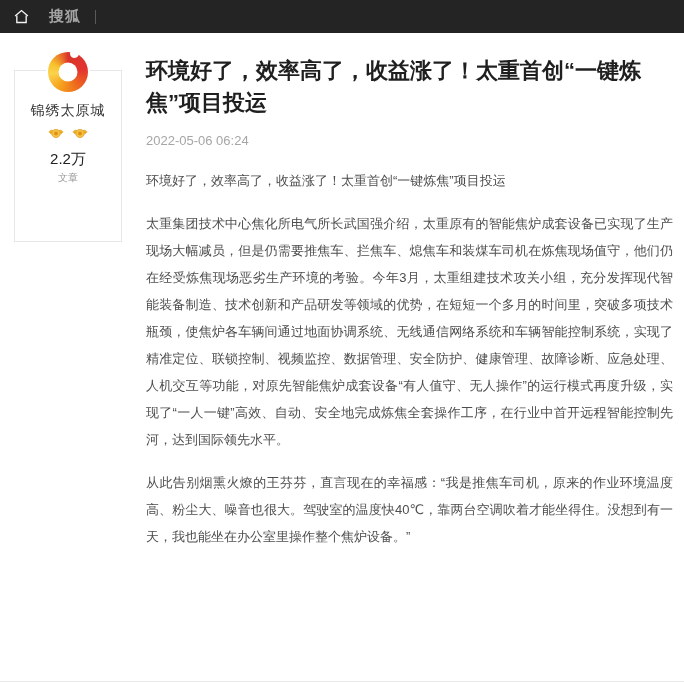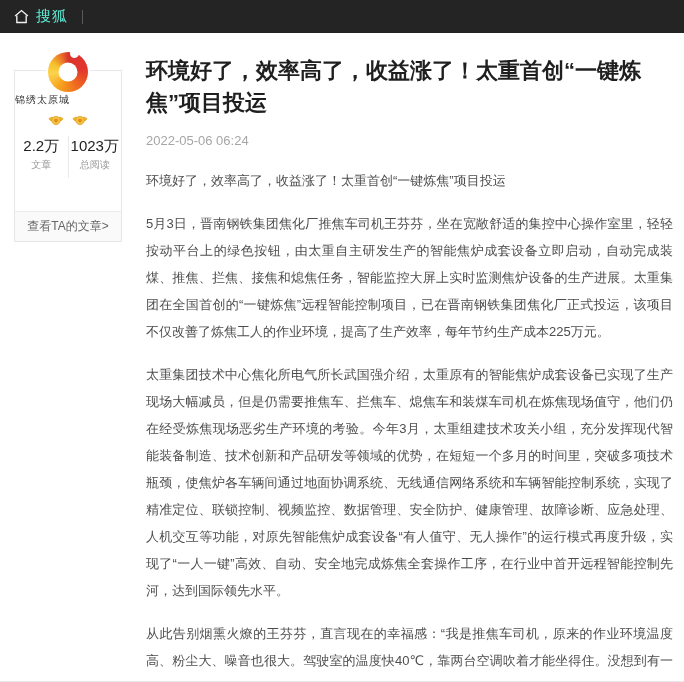--- a/index.html
+++ b/index.html
@@ -9,21 +9,21 @@
     position:relative; width:684px; height:682px; margin:0 auto;
     background:#ffffff; overflow:hidden; border-bottom:1px solid #e9e9e9;
   }
   
   .topbar {
     position:absolute; left:0; top:0; width:684px; height:33px;
     background:#242424; display:flex; align-items:center; padding-left:13px;
   }
   .home-ic { width:17px; height:17px; display:block; }
   .brand {
-    color:#5eead4; font-size:15px; font-weight:normal; margin-left:6px; letter-spacing:1px;
+    color:#a3a3a3; font-size:15px; font-weight:bold; margin-left:19px; letter-spacing:1px;
   }
   .topbar-divider {
     width:1px; height:14px; background:#5a5a5a; margin-left:14px;
   }
   
   .card {
     position:absolute; left:14px; top:70px; width:108px; height:172px;
     border:1px solid #e7e7e7; background:#ffffff;
   }
   .avatar {
@@ -40,21 +40,21 @@
   }
   .avatar-ring::before {
     content:""; position:absolute; left:50%; top:50%; transform:translate(-50%,-50%);
     width:19px; height:19px; border-radius:50%; background:#ffffff;
   }
   .avatar-ring::after {
     content:""; position:absolute; left:55%; top:-3px; width:9px; height:9px;
     border-radius:50%; background:#ffffff; transform:rotate(20deg);
   }
   .card-name {
-    margin-top:22px; font-size:10px; color:#333333;
+    margin-top:31px; text-align:center; font-size:14px; color:#333333;
     letter-spacing:1px;
   }
   .card-badges {
     margin-top:7px; display:flex; justify-content:center; gap:8px; height:13px;
   }
   .medal { width:16px; height:13px; display:block; }
   .card-stats {
     margin-top:9px; display:flex; align-items:stretch; height:42px;
   }
   .stat { flex:1; text-align:center; }
@@ -118,30 +118,24 @@
         <path d="M19 6 Q16 2 12 5 L12 9 Q16 10 19 6 Z" fill="#f0b429" stroke="#d89a2b" stroke-width="0.6"></path>
         <circle cx="10" cy="8" r="5.2" fill="#f6c244" stroke="#d89a2b" stroke-width="0.8"></circle>
         <circle cx="10" cy="8" r="2.4" fill="#e09112"></circle>
       </svg>
     </div>
     <div class="card-stats">
       <div class="stat">
         <div class="stat-value">2.2万</div>
         <div class="stat-label">文章</div>
       </div>
-      <div class="stat">
-        <div class="stat-value">1023万</div>
-        <div class="stat-label">总阅读</div>
-      </div>
     </div>
-    <div class="card-foot">查看TA的文章&gt;</div>
   </div>
 
   <div class="article">
     <h1 class="title">环境好了，效率高了，收益涨了！太重首创“一键炼焦”项目投运</h1>
     <div class="date">2022-05-06 06:24</div>
     <p class="summary">环境好了，效率高了，收益涨了！太重首创“一键炼焦”项目投运</p>
-    <p class="para">5月3日，晋南钢铁集团焦化厂推焦车司机王芬芬，坐在宽敞舒适的集控中心操作室里，轻轻按动平台上的绿色按钮，由太重自主研发生产的智能焦炉成套设备立即启动，自动完成装煤、推焦、拦焦、接焦和熄焦任务，智能监控大屏上实时监测焦炉设备的生产进展。太重集团在全国首创的“一键炼焦”远程智能控制项目，已在晋南钢铁集团焦化厂正式投运，该项目不仅改善了炼焦工人的作业环境，提高了生产效率，每年节约生产成本225万元。</p>
     <p class="para">太重集团技术中心焦化所电气所长武国强介绍，太重原有的智能焦炉成套设备已实现了生产现场大幅减员，但是仍需要推焦车、拦焦车、熄焦车和装煤车司机在炼焦现场值守，他们仍在经受炼焦现场恶劣生产环境的考验。今年3月，太重组建技术攻关小组，充分发挥现代智能装备制造、技术创新和产品研发等领域的优势，在短短一个多月的时间里，突破多项技术瓶颈，使焦炉各车辆间通过地面协调系统、无线通信网络系统和车辆智能控制系统，实现了精准定位、联锁控制、视频监控、数据管理、安全防护、健康管理、故障诊断、应急处理、人机交互等功能，对原先智能焦炉成套设备“有人值守、无人操作”的运行模式再度升级，实现了“一人一键”高效、自动、安全地完成炼焦全套操作工序，在行业中首开远程智能控制先河，达到国际领先水平。</p>
     <p class="para">从此告别烟熏火燎的王芬芬，直言现在的幸福感：“我是推焦车司机，原来的作业环境温度高、粉尘大、噪音也很大。驾驶室的温度快40℃，靠两台空调吹着才能坐得住。没想到有一天，我也能坐在办公室里操作整个焦炉设备。”</p>
   </div>
 
 </div>
 
 </body></html>

